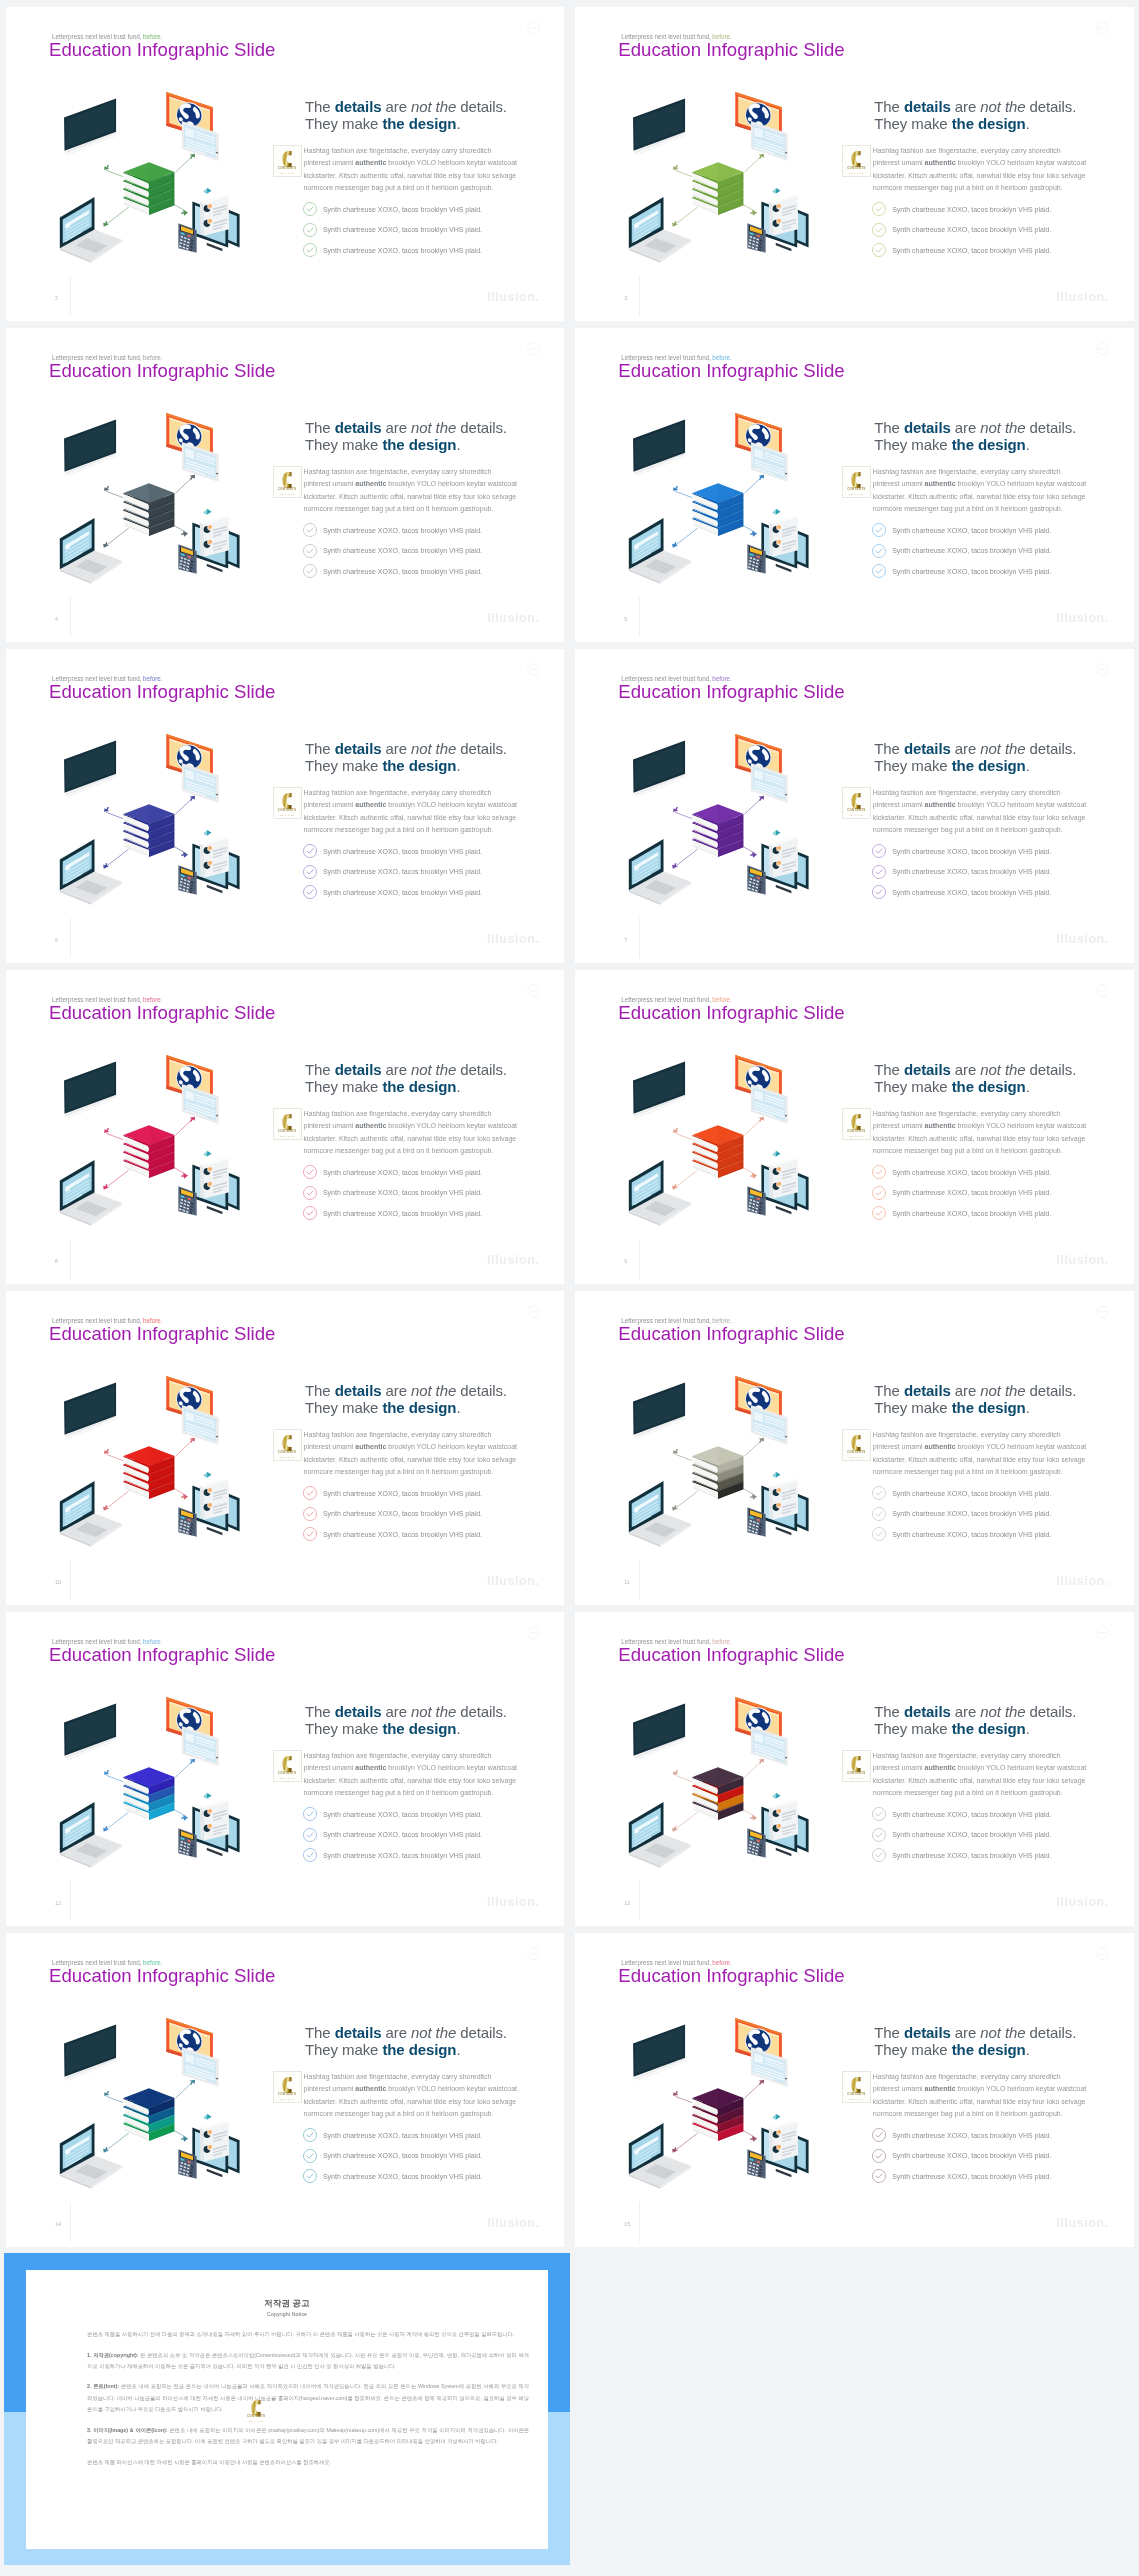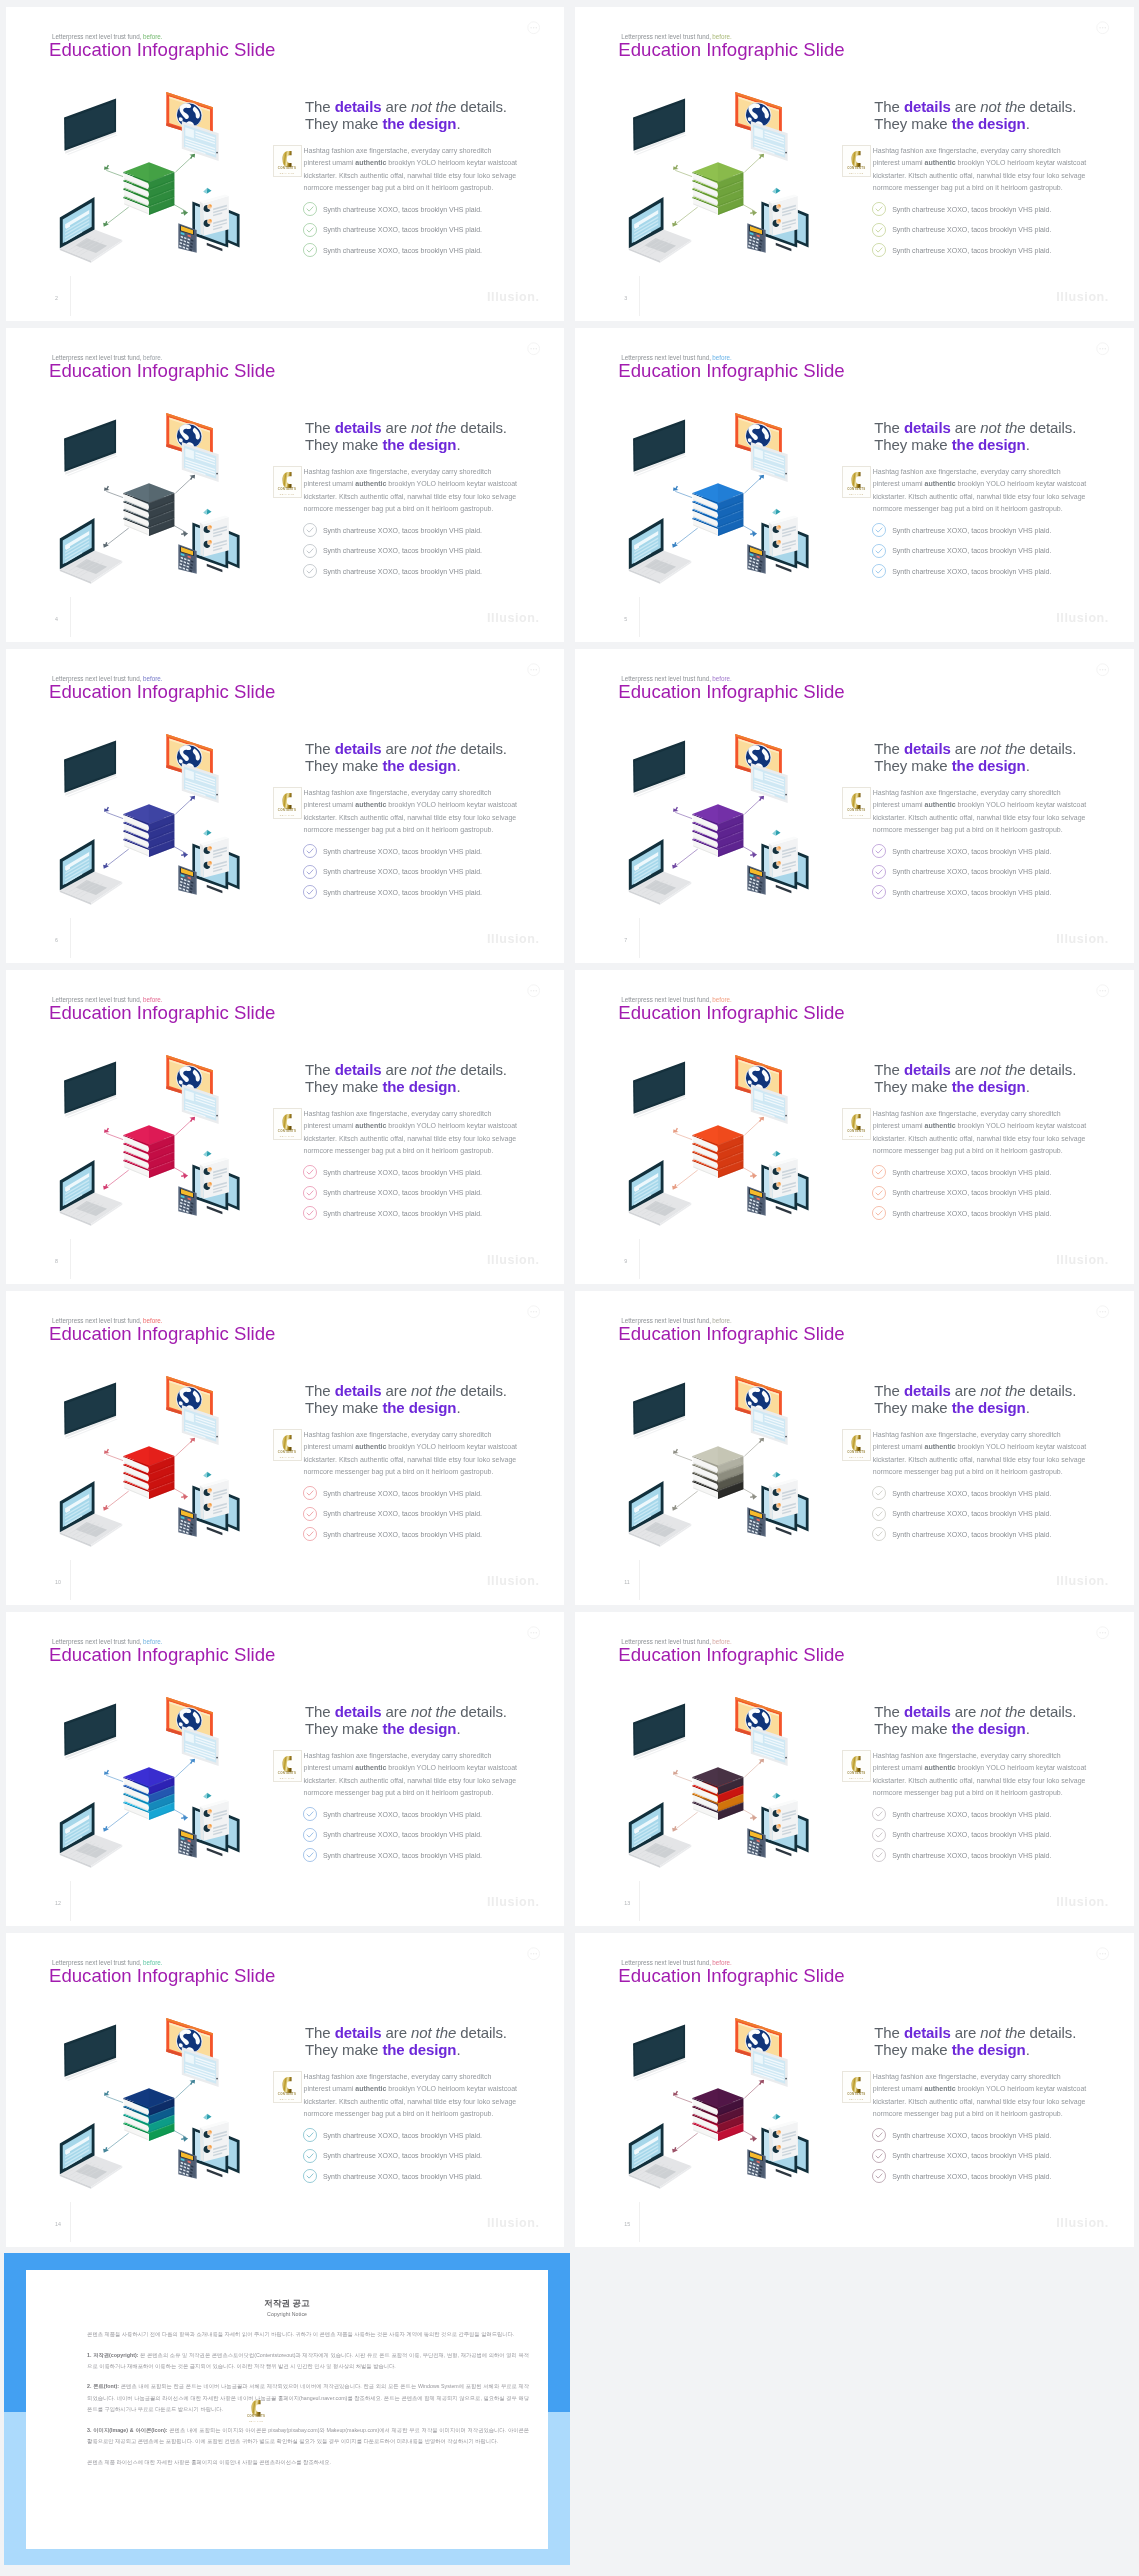--- a/index.html
+++ b/index.html
@@ -8,21 +8,21 @@
   .cell{width:570px;height:321px;padding:7.1px 6.4px 0 6px;}
   .cell.right{padding:7.1px 6.2px 0 5.3px;}
   .slide{width:100%;height:314px;background:#fff;position:relative;overflow:hidden;}
   .eyebrow{position:absolute;left:46px;top:27px;font-size:6.3px;color:#8e9296;white-space:nowrap;line-height:1;}
   .eyebrow .acc{margin-left:1.3px;}
   .title{position:absolute;left:43px;top:34px;font-size:18.6px;color:#a21caf;font-weight:400;white-space:nowrap;line-height:1;}
   .dots{position:absolute;left:521px;top:14.2px;width:13.4px;height:13.4px;}
   .illus{position:absolute;left:39px;top:72px;width:223px;height:187px;}
   .rcol{position:absolute;left:299px;top:91px;width:217px;}
   .headline{font-size:15px;color:#5b6168;line-height:17px;font-weight:400;letter-spacing:-0.1px;white-space:nowrap;}
-  .headline b{font-weight:700;color:#6d28d9;}
+  .headline b{font-weight:700;color:#0c4a6e;}
   .headline i{font-style:italic;font-weight:400;}
   .bodyrow{position:relative;margin-top:13px;margin-left:-1.5px;}
   .logobox{position:absolute;left:-31px;top:0.2px;width:29px;height:32px;border:0.9px solid #e9e6dd;background:#fefefc;}
   .logoC{position:absolute;left:50%;top:4.6px;transform:translateX(-50%);width:10px;height:16.4px;display:block;}
   .logoW{position:absolute;left:0;right:0;bottom:5.9px;text-align:center;font-size:2.9px;letter-spacing:0.3px;color:#9c8740;font-weight:700;}
   .logoS{position:absolute;left:0;right:0;bottom:2.1px;text-align:center;font-size:2px;letter-spacing:0.5px;color:#c6b180;}
   .bodytext{font-size:7px;line-height:1.75;color:#94989d;width:214px;}
   .bodytext b{font-weight:700;color:#7b8085;}
   .bullets{margin-top:5px;}
   .bullet{display:flex;align-items:center;height:20.5px;}

